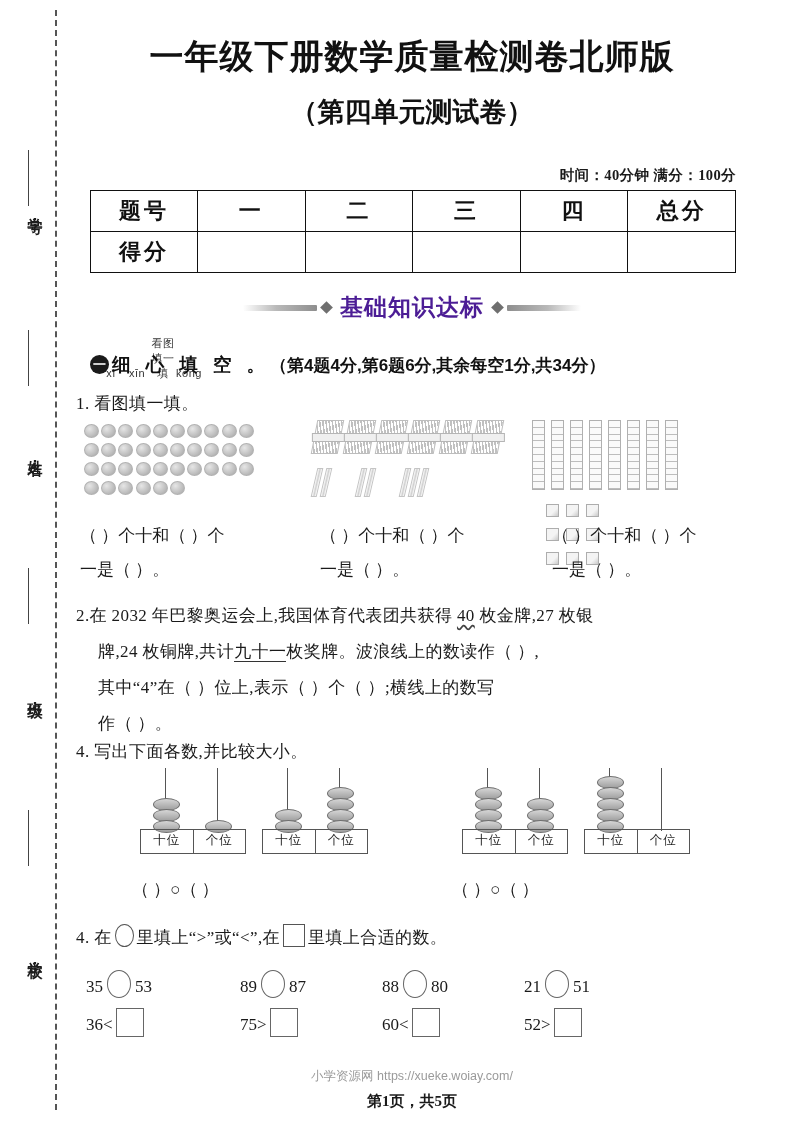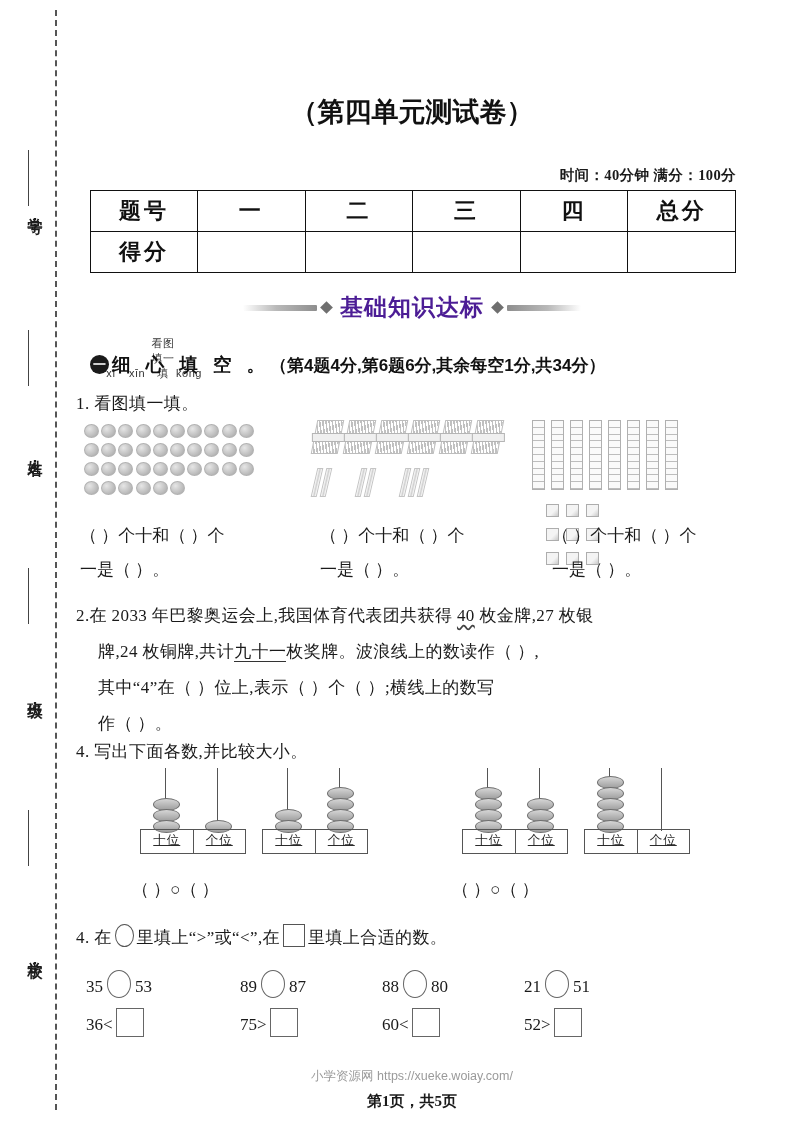--- a/index.html
+++ b/index.html
@@ -274,21 +274,20 @@
   .abacus {
     position: absolute;
     width: 104px; height: 86px;
   }
   .abacus .frame {
     position: absolute;
     left: 0; bottom: 0;
     width: 104px; height: 23px;
     border: 1.4px solid #555;
     display: flex;
-    text-decoration: underline;
   }
   .abacus .frame div {
     flex: 1;
     text-align: center;
     font-size: 12.5px;
     line-height: 21px;
     color: #1f1f1f;
     letter-spacing: 1px;
   }
   .abacus .frame div:first-child { border-right: 1.4px solid #555; }
@@ -370,20 +369,21 @@
 
   <div class="margin-rule" style="top:568px;"></div>
   <div class="margin-field" style="top:690px;">班级：</div>
 
   <div class="margin-rule" style="top:810px;"></div>
   <div class="margin-field" style="top:950px;">学校：</div>
 </div>
 
 <div class="page">
 
+  <div class="title-main">一年级下册数学质量检测卷北师版</div>
   <div class="title-sub">（第四单元测试卷）</div>
   <div class="exam-meta">时间：40分钟 满分：100分</div>
 
   <table class="score-table">
     <tbody>
         <tr>
       <td class="label-cell">题号</td>
       <td>一</td>
       <td>二</td>
       <td>三</td>
@@ -442,21 +442,21 @@
   </div>
 
   <div class="blank-line-1">
     <span class="blank-seg" style="display:inline-block;width:240px;">（    ）个十和（    ）个</span><span class="blank-seg" style="display:inline-block;width:232px;">（    ）个十和（    ）个</span><span class="blank-seg">（    ）个十和（    ）个</span>
   </div>
   <div class="blank-line-2">
     <span class="blank-seg" style="display:inline-block;width:240px;">一是（    ）。</span><span class="blank-seg" style="display:inline-block;width:232px;">一是（    ）。</span><span class="blank-seg">一是（    ）。</span>
   </div>
 
   <div class="q-line q2-l1">
-    <span>2.</span><span>在 2033 年巴黎奥运会上,我国体育代表团共获得 </span><span class="wavy">40</span><span> 枚金牌,27 枚银</span>
+    <span>2.</span><span>在 2032 年巴黎奥运会上,我国体育代表团共获得 </span><span class="wavy">40</span><span> 枚金牌,27 枚银</span>
   </div>
   <div class="q-line q2-l2">
     <span>牌,24 枚铜牌,共计</span><span class="straight">九十一</span><span>枚奖牌。波浪线上的数读作（             ）,</span>
   </div>
   <div class="q-line q2-l3">其中“4”在（        ）位上,表示（        ）个（            ）;横线上的数写</div>
   <div class="q-line q2-l4">作（            ）。</div>
 
   <div class="q-line q3-label">4. 写出下面各数,并比较大小。</div>
 
   <div class="abacus-area">

